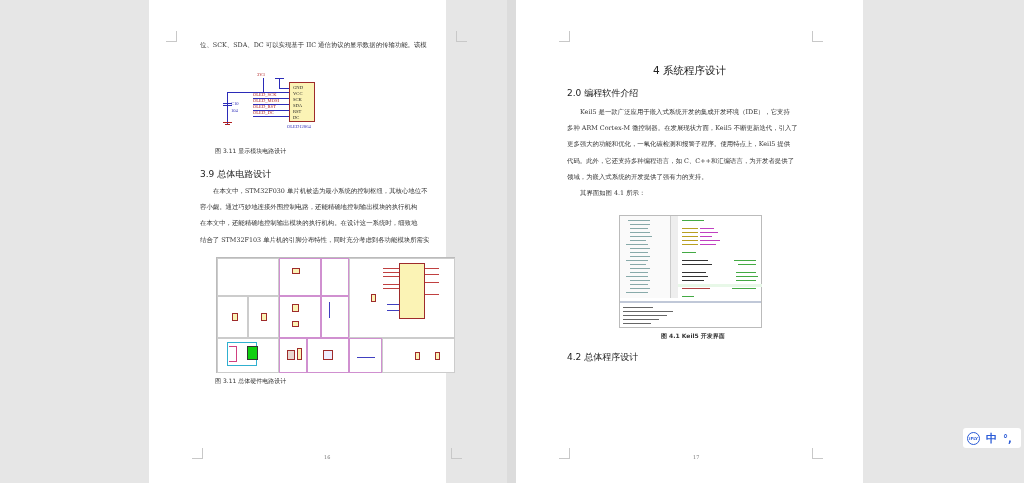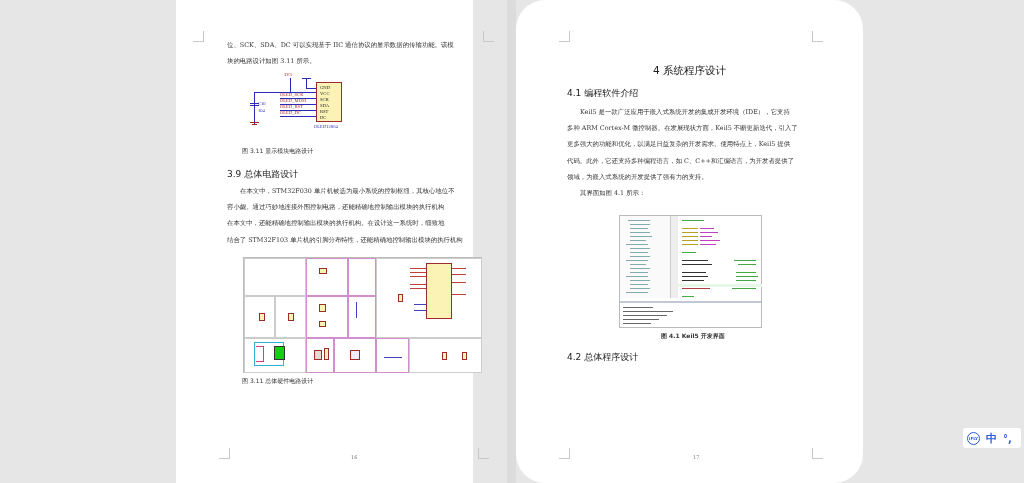--- a/index.html
+++ b/index.html
@@ -1,20 +1,20 @@
 <!DOCTYPE html>
 <html><head>
 <meta charset="utf-8">
 <style>
   * { box-sizing: border-box; margin: 0; padding: 0; }
   html, body { width: 1024px; height: 483px; overflow: hidden; }
   body { background: #e6e6e6; font-family: "DejaVu Serif", "Liberation Serif", serif; color: #222; position: relative; }
   .page { position: absolute; top: 0; height: 483px; background: #fff; }
-  #page-left { left: 176px; width: 297px; }
-  #page-right { left: 516px; width: 347px; border-radius: 29px; }
+  #page-left { left: 149px; width: 297px; }
+  #page-right { left: 516px; width: 347px; }
   .corner { position: absolute; width: 11px; height: 11px; border-color: #c8c8c8; border-style: solid; border-width: 0; }
   .c-tl { border-right-width: 1px; border-bottom-width: 1px; }
   .c-tr { border-left-width: 1px; border-bottom-width: 1px; }
   .para { position: absolute; font-size: 6.4px; line-height: 16.2px; color: #333; text-align: justify; }
   .para .indent { display: inline-block; width: 13px; }
   .h2 { position: absolute; font-family: "DejaVu Sans", "Liberation Sans", sans-serif; font-size: 9px; color: #222; }
   .h1 { position: absolute; font-family: "DejaVu Sans", "Liberation Sans", sans-serif; font-size: 10.5px; color: #222; text-align: center; }
   .caption { position: absolute; font-size: 6px; color: #333; font-family: "DejaVu Sans", "Liberation Sans", sans-serif; }
   .caption.bold { font-weight: bold; }
   .pagenum { position: absolute; font-size: 5px; color: #777; }
@@ -46,21 +46,20 @@
 <body>
 
 <div class="page" id="page-left">
   <div class="corner c-tl" style="left:17px; top:31px;"></div>
   <div class="corner c-tr" style="left:307px; top:31px;"></div>
   <div class="corner c-tl" style="left:43px; top:448px;"></div>
   <div class="corner c-tr" style="left:302px; top:448px;"></div>
 
   <div class="para" style="left:51px; top:37px; width:250px;">
     <div>位、SCK、SDA、DC 可以实现基于 IIC 通信协议的显示数据的传输功能。该模</div>
-    <div>块的电路设计如图 3.11 所示。</div>
   </div>
 
   <div class="fig" style="left:70px; top:70px; width:110px; height:80px;">
     <div class="net" style="left:38px; top:2px; color:#b12020;">3V3</div>
     <div class="wire-b" style="left:44px; top:8px; width:1px; height:14px;"></div>
     <div class="wire-b" style="left:60px; top:8px; width:1px; height:10px;"></div>
     <div class="wire-b" style="left:56px; top:8px; width:9px; height:1px;"></div>
     <div class="wire-b" style="left:60px; top:18px; width:10px; height:1px;"></div>
     <div class="wire-b" style="left:8px; top:22px; width:62px; height:1px;"></div>
     <div class="wire-b" style="left:8px; top:22px; width:1px; height:32px;"></div>
@@ -88,21 +87,21 @@
     </div>
     <div class="net" style="left:68px; top:54px; color:#2b2bb8;">OLED12864</div>
   </div>
   <div class="caption" style="left:66px; top:147px;">图 3.11  显示模块电路设计</div>
 
   <div class="h2" style="left:51px; top:168px;">3.9  总体电路设计</div>
   <div class="para" style="left:51px; top:183px; width:250px;">
     <div><span class="indent"></span><span>在本文中，STM32F030 单片机被选为最小系统的控制枢纽，其核心地位不</span></div>
     <div>容小觑。通过巧妙地连接外围控制电路，还能精确地控制输出模块的执行机构</div>
     <div>在本文中，还能精确地控制输出模块的执行机构。在设计这一系统时，细致地</div>
-    <div>结合了 STM32F103 单片机的引脚分布特性，还能精确地控制输出模块的执行机构</div>
+    <div>结合了 STM32F103 单片机的引脚分布特性，同时充分考虑到各功能模块所需实</div>
   </div>
 
   <div class="sch-outer" style="left:67px; top:257px; width:239px; height:116px;">
     <div class="sch-cell" style="left:0; top:0; width:62px; height:38px; border-color:#ccc;"></div>
     <div class="sch-cell" style="left:0; top:38px; width:31px; height:42px; border-color:#ccc;"></div>
     <div class="sch-cell" style="left:31px; top:38px; width:31px; height:42px; border-color:#ccc;"></div>
     <div class="sch-cell" style="left:0; top:80px; width:62px; height:35px; border-color:#ccc;"></div>
     <div class="sch-cell" style="left:62px; top:0; width:42px; height:38px;"></div>
     <div class="sch-cell" style="left:104px; top:0; width:28px; height:38px;"></div>
     <div class="sch-cell" style="left:62px; top:38px; width:42px; height:42px;"></div>
@@ -152,25 +151,25 @@
 <div class="scroll-strip" style="left:507px;"></div>
 
 <div class="page" id="page-right">
   <div class="corner c-tl" style="left:43px; top:31px;"></div>
   <div class="corner c-tr" style="left:296px; top:31px;"></div>
   <div class="corner c-tl" style="left:43px; top:448px;"></div>
   <div class="corner c-tr" style="left:296px; top:448px;"></div>
 
   <div class="h1" style="left:0; width:347px; top:64px;">4  系统程序设计</div>
 
-  <div class="h2" style="left:51px; top:87px;">4.1 编程软件介绍</div>
+  <div class="h2" style="left:51px; top:87px;">2.0 编程软件介绍</div>
   <div class="para" style="left:51px; top:104px; width:250px;">
     <div><span class="indent"></span><span>Keil5 是一款广泛应用于嵌入式系统开发的集成开发环境（IDE），它支持</span></div>
     <div>多种 ARM Cortex-M 微控制器。在发展现状方面，Keil5 不断更新迭代，引入了</div>
-    <div>更多强大的功能和优化，以满足日益复杂的开发需求。使用特点上，Keil5 提供</div>
+    <div>更多强大的功能和优化，一氧化碳检测和报警子程序。使用特点上，Keil5 提供</div>
     <div>代码。此外，它还支持多种编程语言，如 C、C++和汇编语言，为开发者提供了</div>
     <div>领域，为嵌入式系统的开发提供了强有力的支持。</div>
     <div><span class="indent"></span><span>其界面如图 4.1 所示：</span></div>
   </div>
 
   <div class="keil" style="left:103px; top:215px; width:143px; height:113px;">
     <div class="keil-tree">
       <div class="kl" style="left:8px; top:4px; width:22px; background:#8aa;"></div>
       <div class="kl" style="left:10px; top:8px; width:20px; background:#8aa;"></div>
       <div class="kl" style="left:10px; top:12px; width:18px; background:#8aa;"></div>

